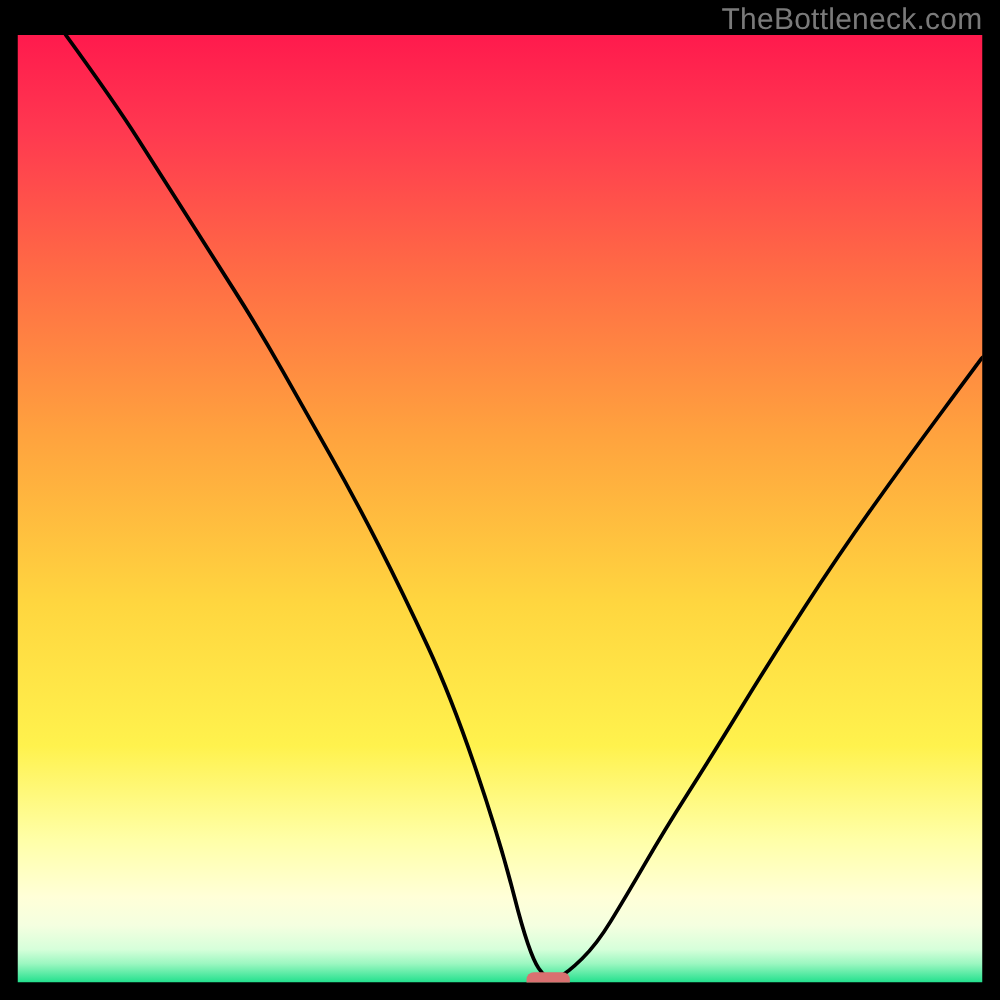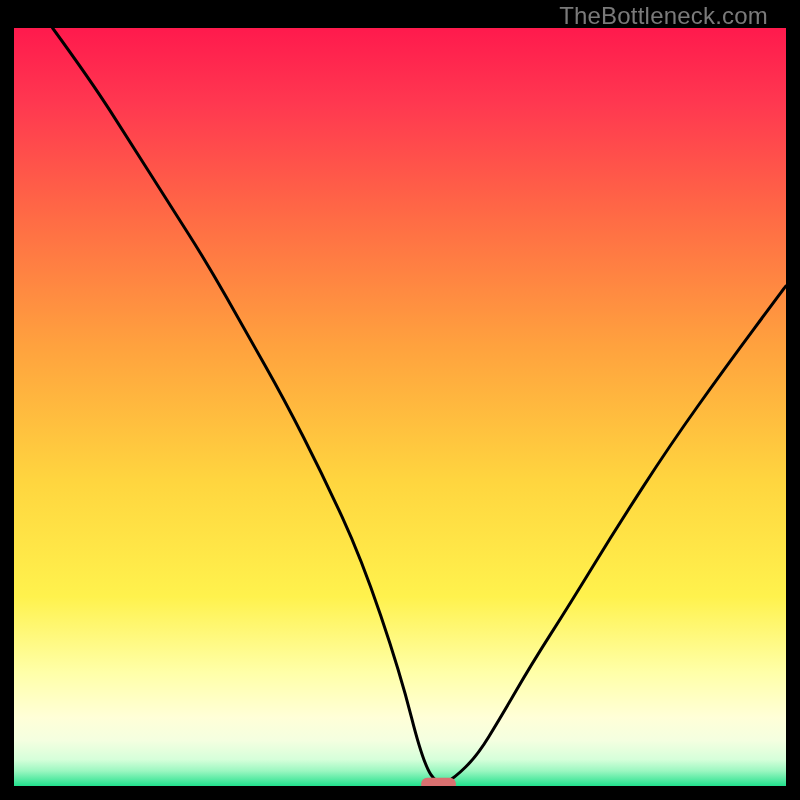--- a/index.html
+++ b/index.html
@@ -22,21 +22,21 @@
   .plot-area {
     position: absolute;
     left: 0;
     top: 0;
     width: 772px;
     height: 758px;
   }
   .watermark {
     position: absolute;
     top: 2px;
-    right: 32px;
+    right: 14px;
     color: #7a7a7a;
     font-size: 24px;
     font-weight: 500;
     letter-spacing: 0.2px;
   }
   svg {
     display: block;
   }
 </style>
 </head>

